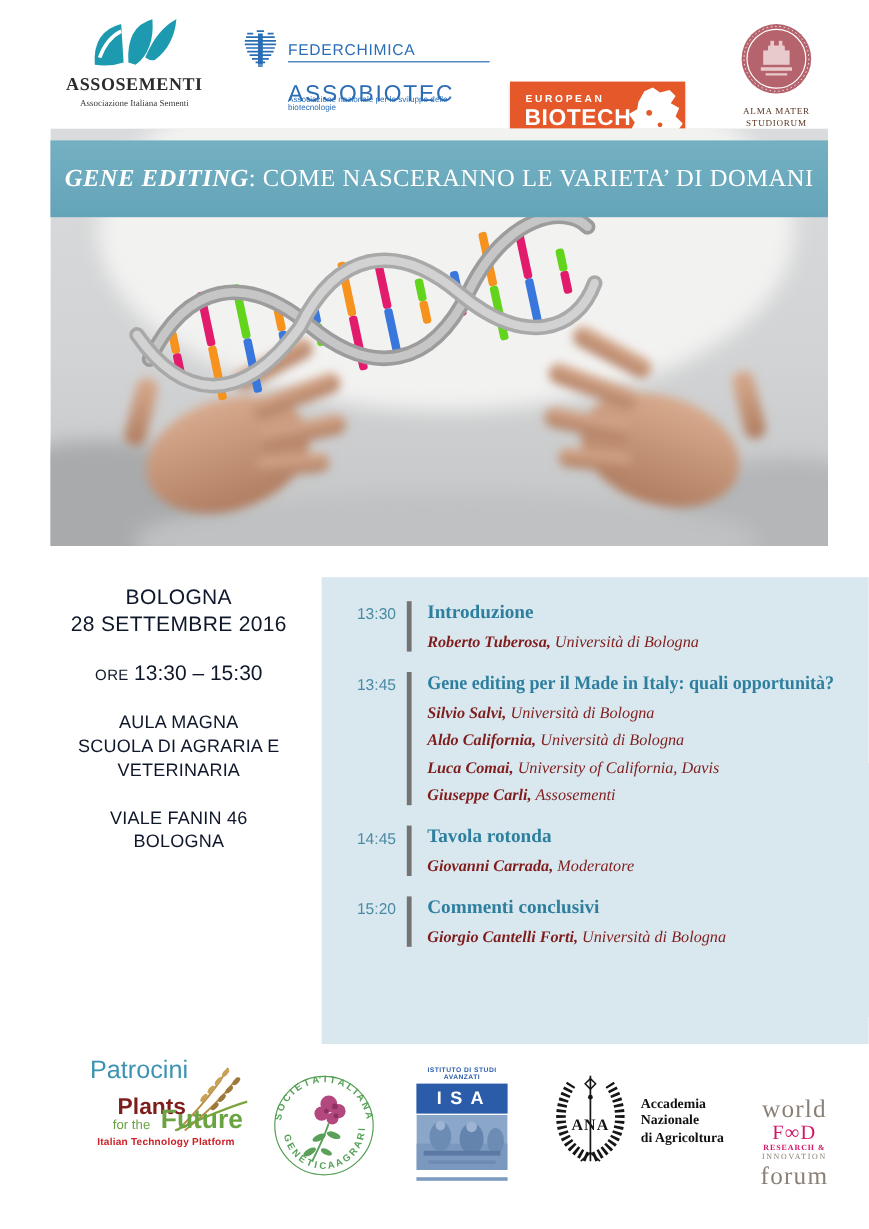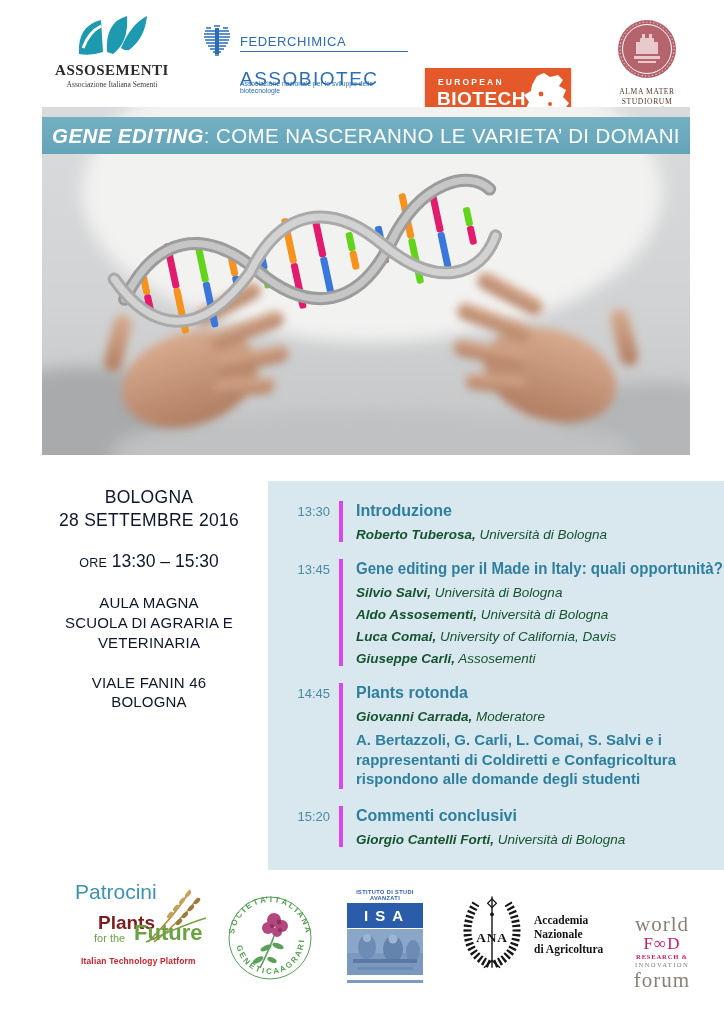--- a/index.html
+++ b/index.html
@@ -28,55 +28,55 @@
   #biotechweek .l2{position:absolute;left:12px;top:20px;font-size:19px;font-weight:bold;letter-spacing:.5px;}
   #biotechweek .l3{position:absolute;left:13px;top:43px;font-size:20px;font-weight:normal;letter-spacing:5px;}
 
   #unibo{left:596px;top:18px;width:102px;text-align:center;}
   #unibo .seal{margin:0 auto;}
   #unibo .utext{font-family:"Liberation Serif",serif;font-size:7.6px;color:#5e3a28;
     letter-spacing:.6px;line-height:1.3;margin-top:3px;}
 
   
   #photo{position:absolute;left:42px;top:107px;width:648px;height:348px;}
-  #banner{position:absolute;left:42px;top:117px;width:648px;height:37px;
+  #banner{position:absolute;left:42px;top:117px;width:648px;height:64px;
     background:linear-gradient(#74b0c2,#64a4b9);display:flex;align-items:center;justify-content:center;
-    z-index:5;}
+    z-index:5;font-family:Liberation Serif, serif;}
   #banner .t{color:#fff;font-size:20.5px;letter-spacing:.4px;white-space:nowrap;}
   #banner .it{font-style:italic;font-weight:bold;}
 
   
   #eventinfo{position:absolute;left:40px;top:486px;width:218px;text-align:center;
     color:#0f172a;line-height:1.32;}
   #eventinfo .big{font-size:17.5px;letter-spacing:.3px;}
   #eventinfo .ore{font-size:12.5px;letter-spacing:.3px;}
   #eventinfo .time{font-size:17.5px;}
   #eventinfo .mid{font-size:15px;letter-spacing:.2px;}
   .gap18{height:18px;} .gap20{height:20px;}
 
   
   #panel{position:absolute;left:268px;top:481px;width:500px;height:389px;background:#d9e8ef;
     box-sizing:border-box;padding:20px 0 0 0;}
   .pitem{position:relative;margin-bottom:17px;display:flex;align-items:flex-start;}
   .ptime{width:62px;text-align:right;font-size:13px;color:#4a8aa3;padding-top:3px;flex:none;}
-  .pbody{margin-left:9px;border-left:4px solid #d946ef;padding-left:13px;min-height:40px;}
+  .pbody{margin-left:9px;border-left:4px solid #737373;padding-left:13px;min-height:40px;font-family:Liberation Serif, serif;}
   .ptitle{font-size:16px;font-weight:bold;color:#2e7f9e;white-space:nowrap;padding-top:1px;}
   .ptitle.long{transform:scaleX(.94);transform-origin:left;}
-  .pspeaker{font-size:13.5px;font-style:italic;color:#14532d;margin-top:7px;}
+  .pspeaker{font-size:13.5px;font-style:italic;color:#7f1d1d;margin-top:7px;}
   .pspeaker .nm{font-weight:bold;}
   .pnote{margin-top:6px;font-size:15px;font-weight:bold;color:#2e7f9e;line-height:1.3;}
 
   
   #patrocini-h{position:absolute;left:75px;top:880px;font-size:21px;color:#3c93b1;}
   #plants{position:absolute;left:78px;top:896px;width:135px;text-align:left;}
   #plants .row{position:relative;height:44px;}
   #plants .w1{position:absolute;left:20px;top:16px;color:#7f1d1d;font-weight:bold;font-size:19px;}
   #plants .w2{position:absolute;left:16px;top:36px;color:#6aa341;font-size:11px;}
   #plants .w3{position:absolute;left:56px;top:24px;color:#6aa341;font-weight:bold;font-size:22px;}
-  #plants .sub{margin-top:16px;color:#cc2027;font-weight:bold;font-size:8.4px;letter-spacing:.2px;padding-left:3px;}
+  #plants .sub{margin-top:6px;color:#cc2027;font-weight:bold;font-size:8.4px;letter-spacing:.2px;padding-left:3px;}
   #plants svg{position:absolute;left:40px;top:-12px;}
 
   #siga{position:absolute;left:224px;top:888px;}
   #isa{position:absolute;left:347px;top:889px;width:76px;text-align:center;}
   #isa .top{font-size:5.6px;color:#2a5caa;letter-spacing:.4px;font-weight:bold;}
   #isa .box{margin-top:2px;background:#2a5caa;color:#fff;font-size:15px;font-weight:bold;
     letter-spacing:7px;padding:4px 0 4px 4px;}
   #isa .relief{height:46px;margin-top:1px;}
   #isa .tiny{height:3px;background:#7d9cc0;margin-top:1px;}
 
@@ -260,36 +260,31 @@
         <div class="ptitle">Introduzione</div>
         <div class="pspeaker"><span class="nm">Roberto Tuberosa,</span> <span>Università di Bologna</span></div>
       </div>
     </div>
 
     <div class="pitem">
       <div class="ptime">13:45</div>
       <div class="pbody">
         <div class="ptitle long">Gene editing per il Made in Italy: quali opportunità?</div>
         <div class="pspeaker"><span class="nm">Silvio Salvi,</span> <span>Università di Bologna</span></div>
-        <div class="pspeaker"><span class="nm">Aldo Assosementi,</span> <span>Università di Bologna</span></div>
+        <div class="pspeaker"><span class="nm">Aldo California,</span> <span>Università di Bologna</span></div>
         <div class="pspeaker"><span class="nm">Luca Comai,</span> <span>University of California, Davis</span></div>
         <div class="pspeaker"><span class="nm">Giuseppe Carli,</span> <span>Assosementi</span></div>
       </div>
     </div>
 
     <div class="pitem">
       <div class="ptime">14:45</div>
       <div class="pbody">
-        <div class="ptitle">Plants rotonda</div>
+        <div class="ptitle">Tavola rotonda</div>
         <div class="pspeaker"><span class="nm">Giovanni Carrada,</span> <span>Moderatore</span></div>
-        <div class="pnote">
-          <div>A. Bertazzoli, G. Carli, L. Comai, S. Salvi e i</div>
-          <div>rappresentanti di Coldiretti e Confagricoltura</div>
-          <div>rispondono alle domande degli studenti</div>
-        </div>
       </div>
     </div>
 
     <div class="pitem">
       <div class="ptime">15:20</div>
       <div class="pbody">
         <div class="ptitle">Commenti conclusivi</div>
         <div class="pspeaker"><span class="nm">Giorgio Cantelli Forti,</span> <span>Università di Bologna</span></div>
       </div>
     </div>

